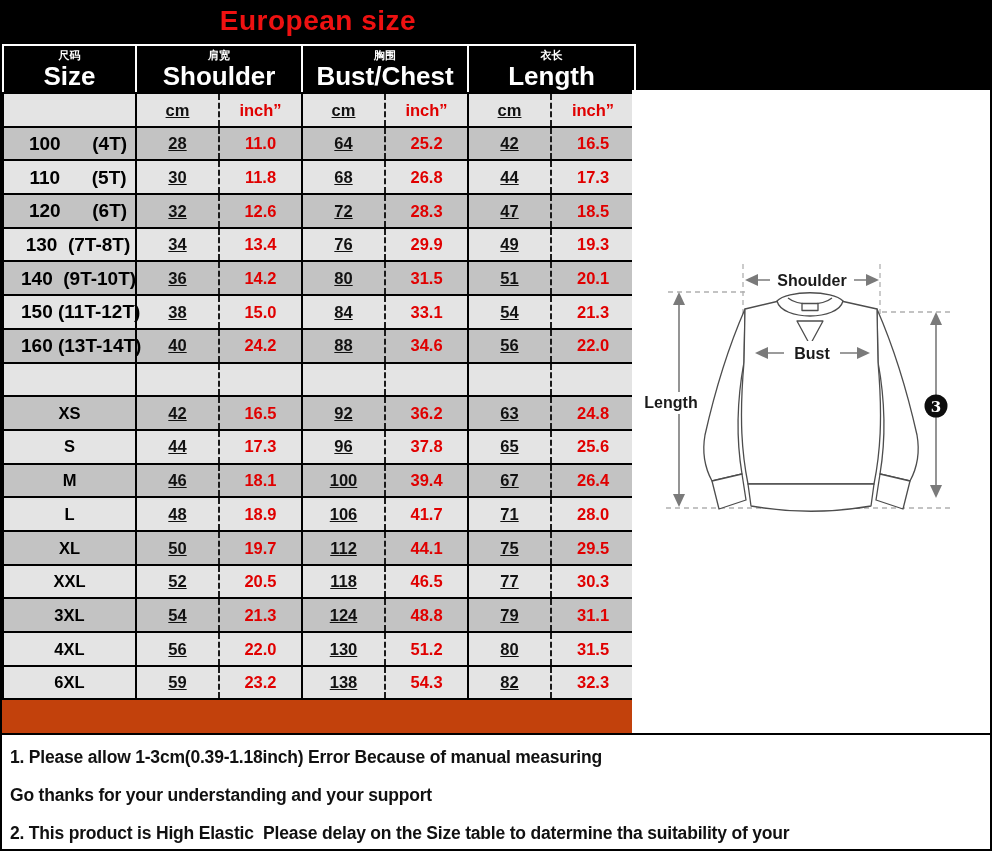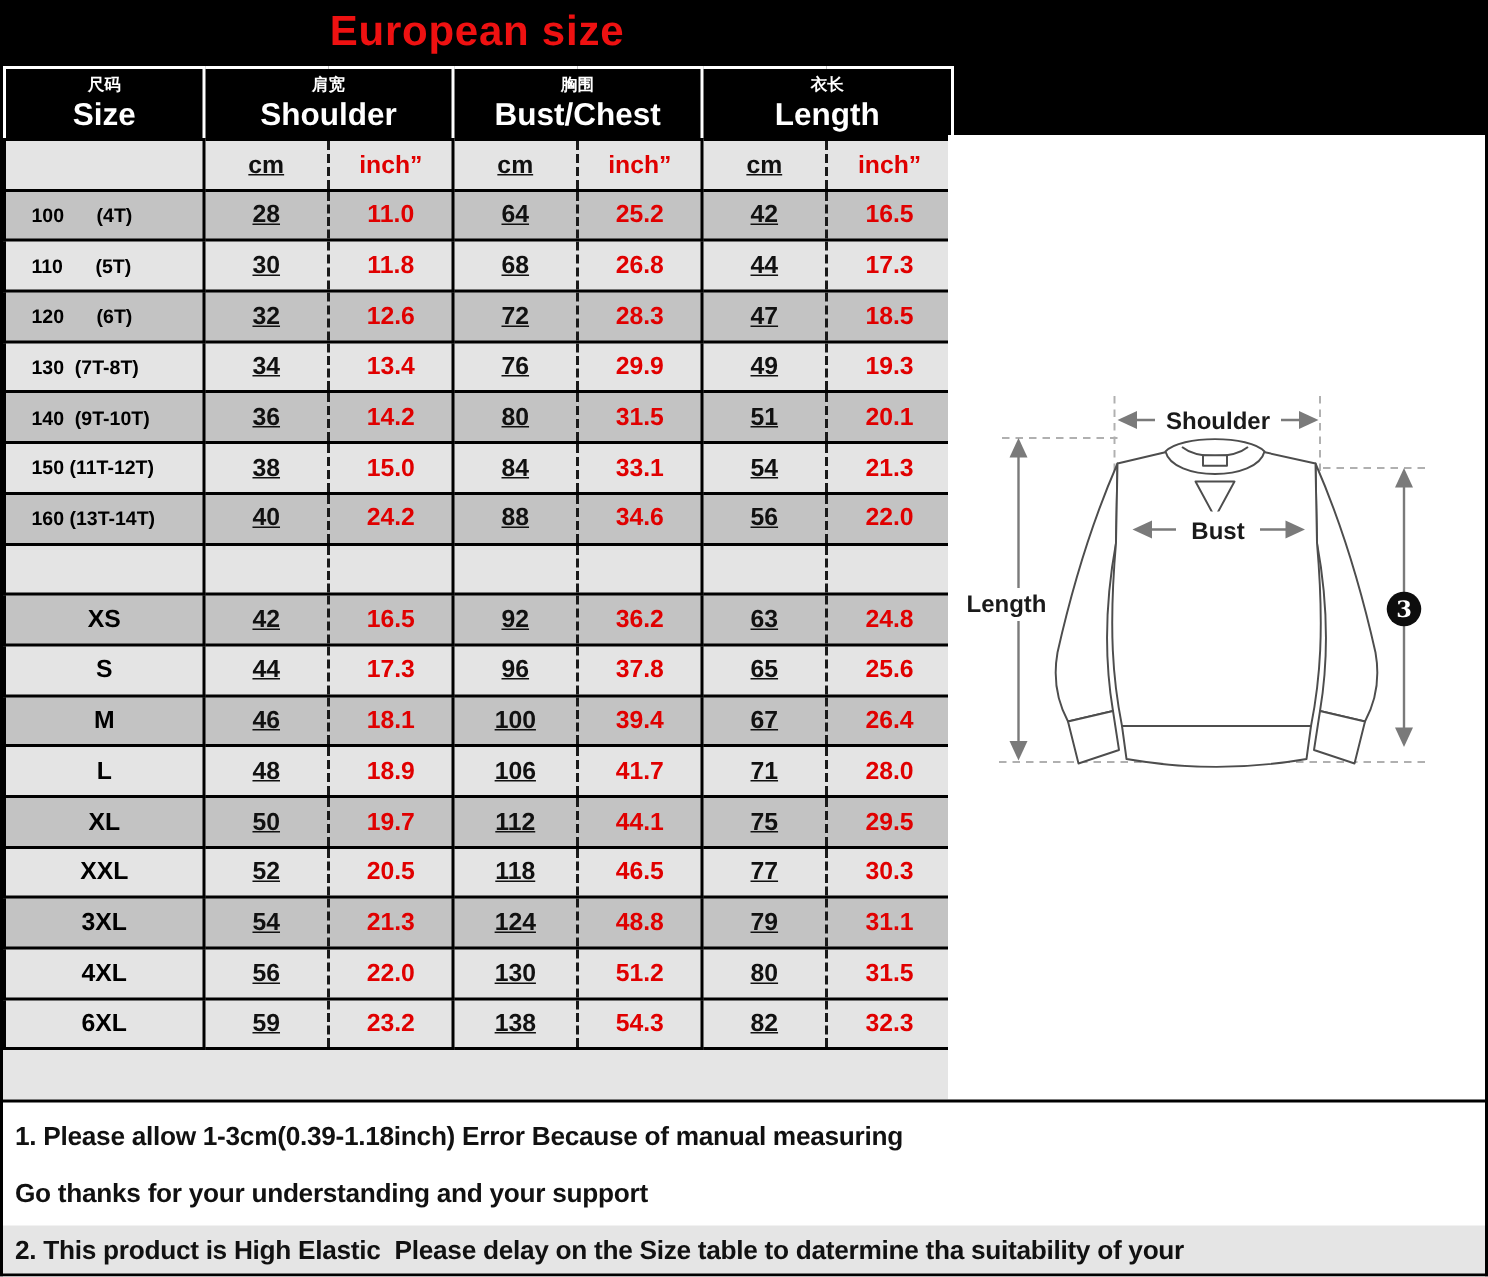--- a/index.html
+++ b/index.html
@@ -1,45 +1,45 @@
 <!DOCTYPE html>
 <html><head>
 <meta charset="utf-8">
 <style>
   html,body{margin:0;padding:0;background:#fff;}
   .stage{
-    position:relative; width:992px; height:851px; background:#e5e5e5;
+    position:relative; width:992px; height:851px; background:#c2410c;
     box-sizing:border-box; border:2px solid #000; border-top:none; overflow:hidden;
     font-family:"Liberation Sans", sans-serif;
   }
   
   .top-band{position:absolute; top:0; left:0; right:0; height:90px; background:#000;}
   .title{width:632px; text-align:center; color:#ee1111; font-size:28px; font-weight:bold; padding-top:5px; letter-spacing:0.5px;}
   
   .size-table{position:absolute; top:44px; left:0; width:632px; border-collapse:collapse; table-layout:fixed;}
   .size-table th,.size-table td{padding:0; font-weight:bold; vertical-align:middle; text-align:center;}
   .main-head th{background:#000; color:#fff; height:46px; border:2px solid #fff; border-bottom:2px solid #000;}
   .zh{font-size:11px; line-height:1.3; font-weight:bold;}
-  .en{font-size:21px; line-height:1.1; font-weight:bold;}
+  .en{font-size:26px; line-height:1.1; font-weight:bold;}
   .unit-row td, .size-table tbody td{height:31.7px; font-size:16.5px; line-height:1;
     border-top:2px solid #000; border-bottom:2px solid #000;}
   .label-cell{border-left:2px solid #000; border-right:2px solid #000; font-size:19px;}
-  .label-cell.kids{text-align:left; padding-left:17px; font-size:13px; white-space:pre;}
+  .label-cell.kids{text-align:center; padding-left:17px; font-size:19px; white-space:pre;}
   .cm-cell{border-right:2px dashed #1a1a1a; color:#111;text-decoration:underline;}
   .inch-cell{border-right:2px solid #000; color:#e00000;}
   .unit-row td{background:#e4e4e4;}
   tr.dark td{background:#c3c3c3;}
   tr.light td{background:#e4e4e4;}
   
   .panel{position:absolute; left:630px; top:90px; width:358px; height:643px; background:#fff;}
   .panel svg{display:block; width:100%; height:100%;}
   .dim-label{font-family:"Liberation Sans",sans-serif; font-weight:bold; font-size:16px; fill:#1a1a1a;}
   .badge-text{font-family:"DejaVu Serif",serif; font-weight:bold; font-size:15px; fill:#fff;}
   
-  .footer{position:absolute; left:0; top:733px; width:988px; height:84px; background:#fff;
+  .footer{position:absolute; left:0; top:733px; width:988px; height:116px; background:#fff;
     border-top:2px solid #000; box-sizing:border-box; padding:3px 0 0 8px;}
   .note{font-size:17.5px; font-weight:bold; color:#111; line-height:38px; white-space:pre; letter-spacing:-0.2px;}
 </style>
 </head>
 <body>
 
 <div class="stage">
 
   <div class="top-band">
     <div class="title">European size</div>

